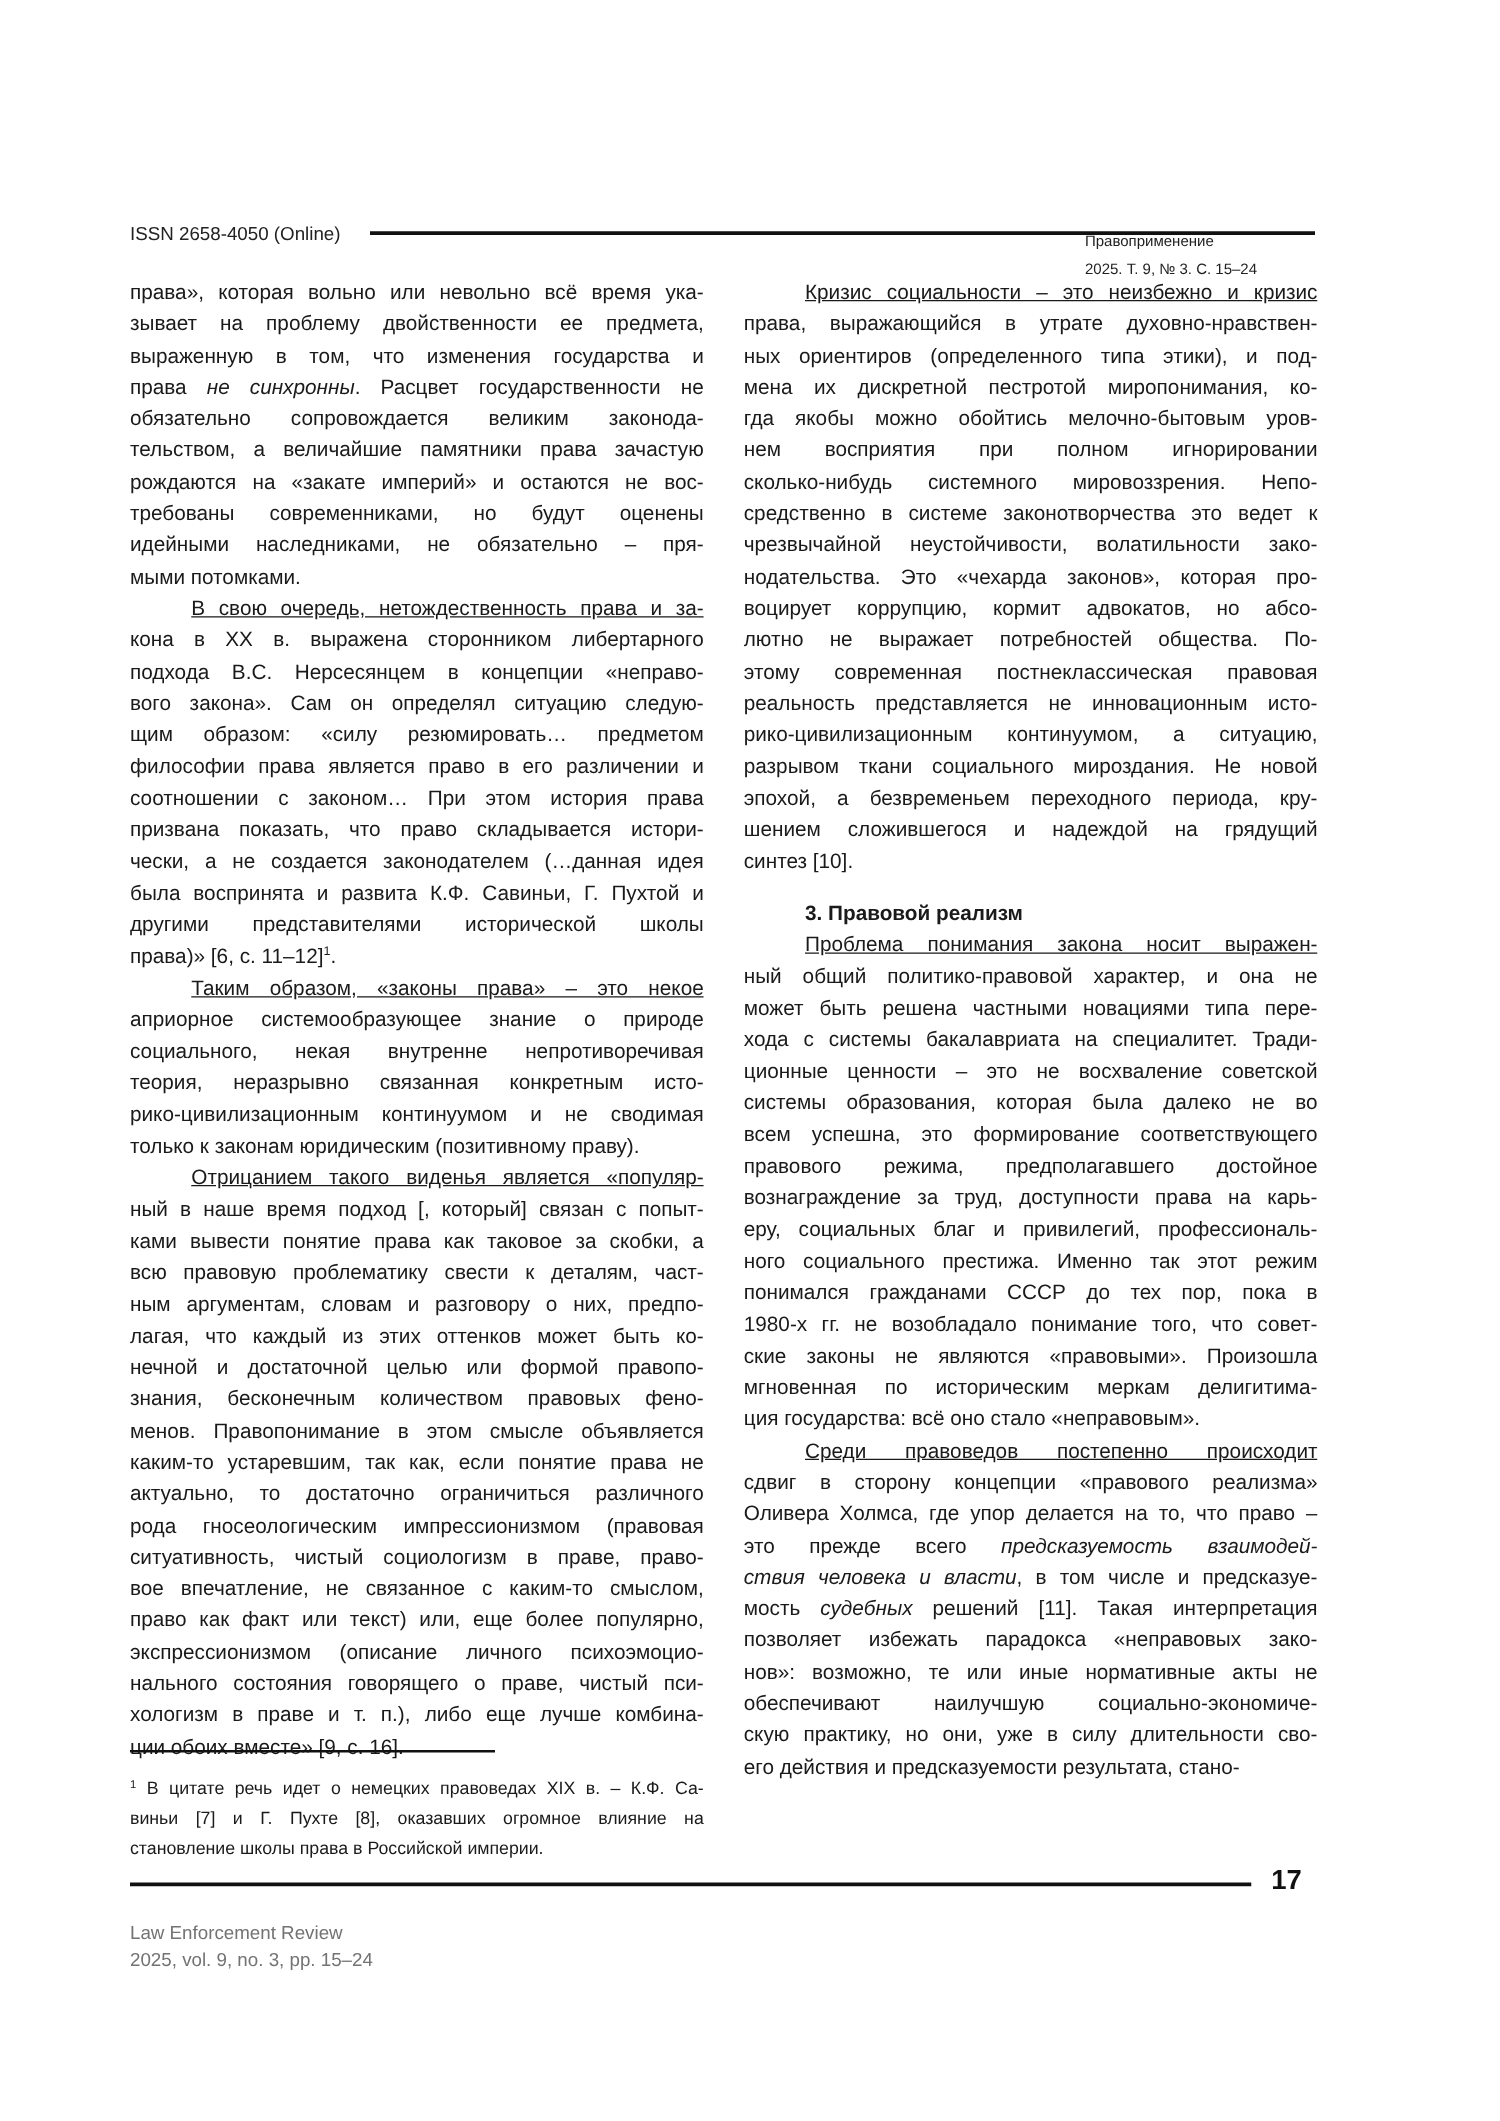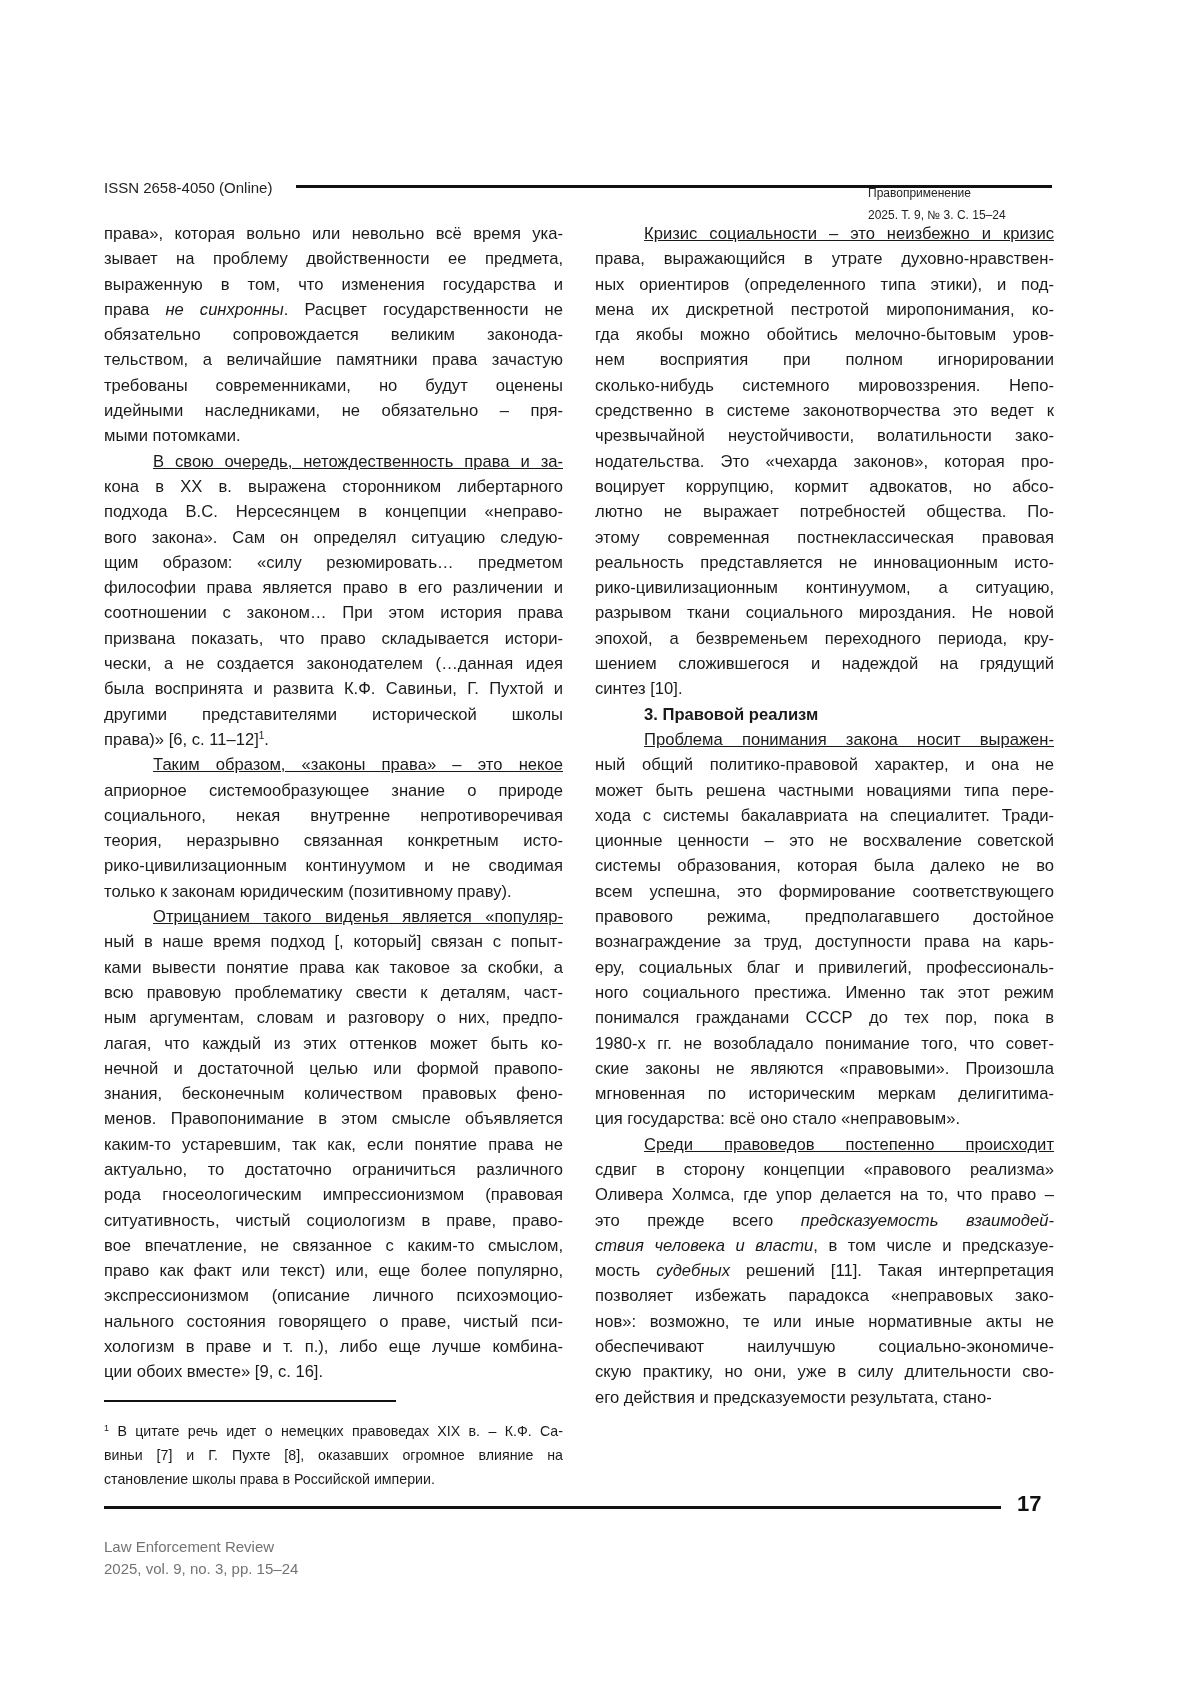--- a/index.html
+++ b/index.html
@@ -13,21 +13,21 @@
   .col { position: absolute; top: 221px; width: 459px; font-size: 16.6px; }
   .col.left  { left: 104px; }
   .col.right { left: 595px; }
 
   .line { height: 25.3px; line-height: 25.3px; white-space: nowrap; text-align: justify; text-align-last: justify;
           overflow: hidden; }
   .line.last { text-align-last: left; }
   .line.indent { padding-left: 49px; text-decoration: underline; }
   .line .it { font-style: italic; }
   .line sup { font-size: 10px; line-height: 0; vertical-align: 6px; }
-  .heading { font-weight: bold; padding-left: 49px; text-align: right; text-align-last: left; }
+  .heading { font-weight: bold; padding-left: 49px; text-align: right; text-align-last: left; margin-top: 16px; }
 
   .fn-rule { position: absolute; left: 104px; top: 1400px; width: 292px; height: 1.5px; background: #111; }
   .footnote { position: absolute; left: 104px; top: 1419px; width: 459px; font-size: 14.2px; }
   .footnote .line { height: 24px; line-height: 24px; }
   .footnote sup { font-size: 9px; vertical-align: 5px; }
 
   .ftr-rule { position: absolute; left: 104px; top: 1506px; width: 897px; height: 3px; background: #111; }
   .page-num { position: absolute; left: 1017px; top: 1491px; font-size: 22px; font-weight: bold; color: #111; }
   .ftr-left { position: absolute; left: 104px; top: 1536px; font-size: 15px; line-height: 22px; color: #737373; }
 </style>
@@ -42,20 +42,21 @@
 <div class="hdr-rule"></div>
 
 <div class="col left" id="col-left">
     <div>
       <div class="line"><span>права», которая вольно или невольно всё время ука-</span></div>
       <div class="line"><span>зывает на проблему двойственности ее предмета,</span></div>
       <div class="line"><span>выраженную в том, что изменения государства и</span></div>
       <div class="line"><span>права </span><span class="it">не синхронны</span><span>. Расцвет государственности не</span></div>
       <div class="line"><span>обязательно сопровождается великим законода-</span></div>
       <div class="line"><span>тельством, а величайшие памятники права зачастую</span></div>
+      <div class="line"><span>рождаются на «закате империй» и остаются не вос-</span></div>
       <div class="line"><span>требованы современниками, но будут оценены</span></div>
       <div class="line"><span>идейными наследниками, не обязательно – пря-</span></div>
       <div class="line last"><span>мыми потомками.</span></div>
     </div>
     <div>
       <div class="line indent"><span>В свою очередь, нетождественность права и за-</span></div>
       <div class="line"><span>кона в XX в. выражена сторонником либертарного</span></div>
       <div class="line"><span>подхода В.С. Нерсесянцем в концепции «неправо-</span></div>
       <div class="line"><span>вого закона». Сам он определял ситуацию следую-</span></div>
       <div class="line"><span>щим образом: «силу резюмировать… предметом</span></div>

